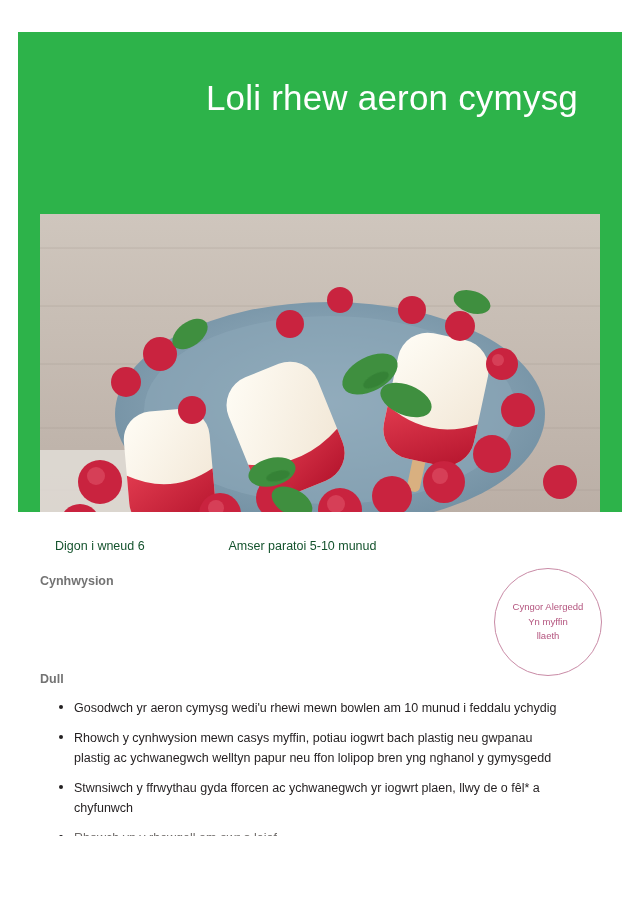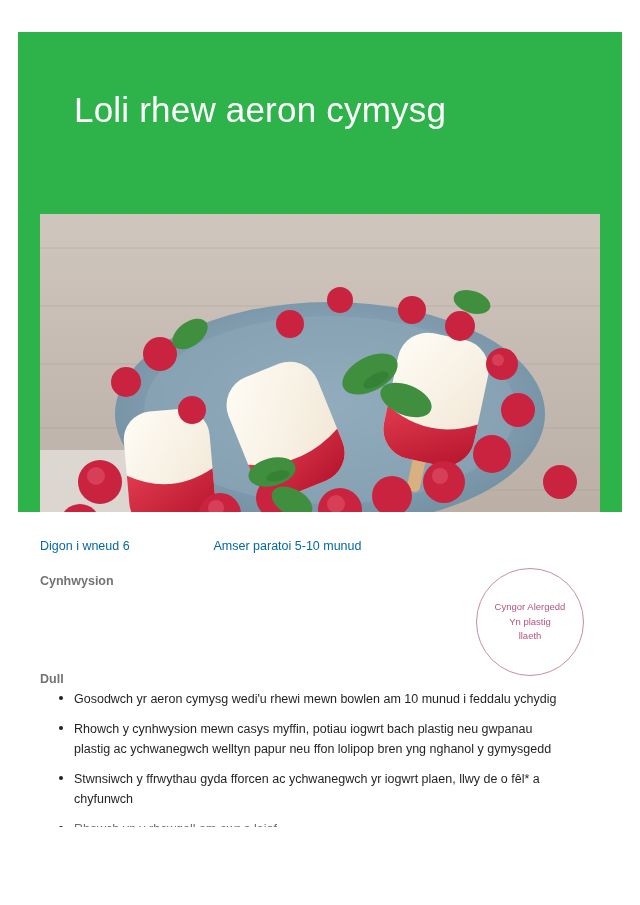--- a/index.html
+++ b/index.html
@@ -22,27 +22,27 @@
   .green-panel {
     position: absolute;
     left: 18px;
     top: 32px;
     width: 604px;
     height: 873px;
     background: #2db34a;
     overflow: hidden;
   }
   .title {
-    margin: 12px;
+    margin: 0;
     padding: 44px 44px 0 44px;
     color: #ffffff;
     font-size: 35px;
     line-height: 1.28;
     font-weight: normal;
-    text-align: left;
+    text-align: right;
     letter-spacing: 0.2px;
   }
   .photo {
     position: absolute;
     left: 22px;
     top: 182px;
     width: 560px;
     height: 325px;
     overflow: hidden;
     background: #d8d2cc;
@@ -53,25 +53,25 @@
     position: absolute;
     left: 18px;
     top: 512px;
     width: 604px;
     height: 393px;
     background: #ffffff;
     color: #231f20;
   }
   .meta-row {
     position: absolute;
-    left: 22px;
+    left: 37px;
     top: 27px;
     width: 540px;
     font-size: 12.5px;
-    color: #0369a1;
+    color: #14532d;
   }
   .meta-row .serves { display: inline-block; width: 170px; }
   .meta-row .prep { display: inline-block; }
 
   .section-head {
     position: absolute;
     left: 22px;
     font-size: 12.5px;
     font-weight: bold;
     color: #737373;
@@ -96,39 +96,40 @@
     padding: 0;
     width: 505px;
     list-style: none;
     font-size: 12.5px;
     line-height: 1.55;
   }
   .method-list li {
     position: relative;
     padding-left: 16px;
     margin-bottom: 11px;
+    margin-top: 9px;
   }
   .method-list li::before {
     content: "";
     position: absolute;
     left: 1px;
     top: 6px;
     width: 4px;
     height: 4px;
     border-radius: 50%;
     background: #231f20;
   }
   .method-list li.clipped {
     height: 7px;
     overflow: hidden;
     color: #6e6a68;
   }
   .allergy-badge {
     position: absolute;
-    right: 38px;
+    right: 20px;
     top: 56px;
     width: 106px;
     height: 106px;
     border: 1px solid #c98ba6;
     border-radius: 50%;
     color: #b4557f;
     display: flex;
     flex-direction: column;
     align-items: center;
     justify-content: center;
@@ -250,21 +251,21 @@
       <span class="serves">Digon i wneud 6</span>
       <span class="prep">Amser paratoi 5-10 munud</span>
     </div>
 
     <div class="section-head ing-head">Cynhwysion</div>
     <ul class="ing-list">
     </ul>
 
     <div class="allergy-badge">
       <span>Cyngor Alergedd</span>
-      <span>Yn plastig</span>
+      <span>Yn myffin</span>
       <span>llaeth</span>
     </div>
 
     <div class="section-head method-head">Dull</div>
     <ul class="method-list">
       <li>Gosodwch yr aeron cymysg wedi'u rhewi mewn bowlen am 10 munud i feddalu ychydig</li>
       <li>Rhowch y cynhwysion mewn casys myffin, potiau iogwrt bach plastig neu gwpanau plastig ac ychwanegwch welltyn papur neu ffon lolipop bren yng nghanol y gymysgedd</li>
       <li>Stwnsiwch y ffrwythau gyda fforcen ac ychwanegwch yr iogwrt plaen, llwy de o fêl* a chyfunwch</li>
       <li class="clipped">Rhowch yn y rhewgell am awr o leiaf</li>
     </ul>

